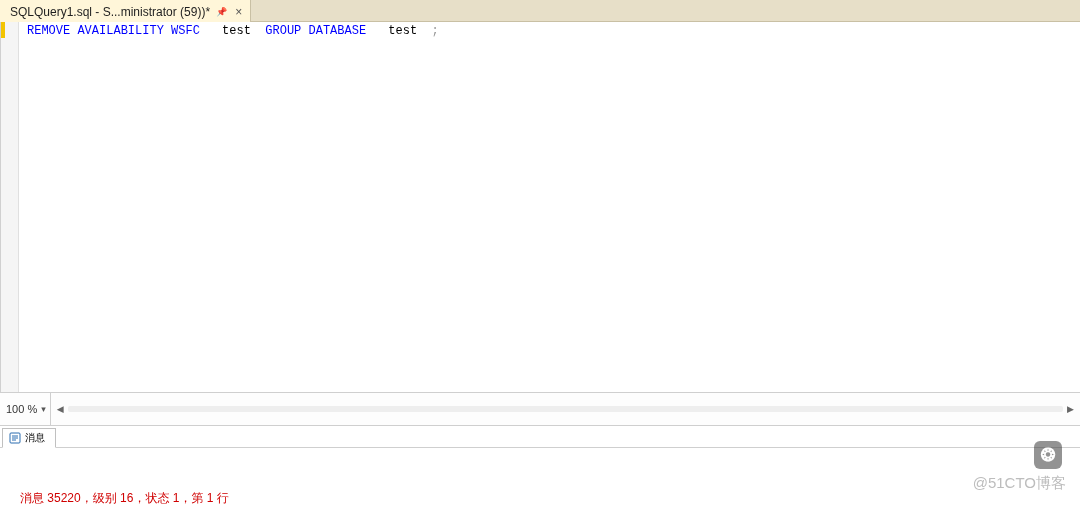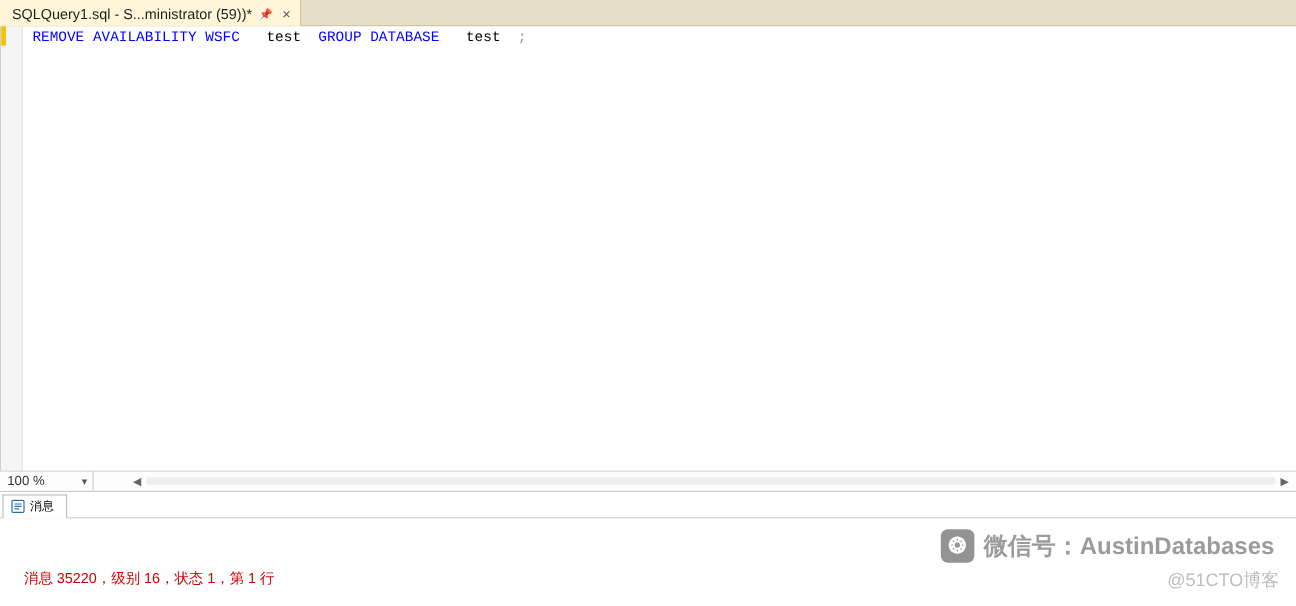--- a/index.html
+++ b/index.html
@@ -75,29 +75,28 @@
       font-family: Consolas, "Courier New", monospace;
       font-size: 12px;
       line-height: 15px;
       white-space: pre;
       overflow: auto;
     }
     .kw { color: #0000ff; }
     .ident { color: #000; margin-left: 15px; }
     .semi { color: #999; }
     .zoom-bar {
-      height: 18px;
+      height: 34px;
       border-top: 1px solid #cfcfcf;
       border-bottom: 1px solid #cfcfcf;
       display: flex;
       align-items: center;
       background: #fdfdfd;
       font-size: 11px;
       color: #333;
-      gap: 27px;
     }
     .zoom-val {
       padding: 0 4px 0 6px;
     }
     .zoom-dd {
       font-size: 9px;
       color: #555;
       padding-right: 4px;
       border-right: 1px solid #cfcfcf;
       height: 100%;
@@ -234,15 +233,14 @@
   </div>
 </div>
 
 <div class="msg-area">
   <div class="msg-line">消息 35220，级别 16，状态 1，第 1 行</div>
   <div class="msg-line">无法处理此操作。AlwaysOn 可用性组副本管理器正等待主机计算机启动并加入 Windows Server 故障转移群集(WSFC)。本地计算机可能不是群集节点，或者本地群集节点可能未处于联机状态。如果计算机是群集节点，请等待</div>
 </div>
 
 <div class="watermark">
   <span class="wm-ico">❂</span>
-  <span class="wm-txt">微信号：AustinDatabases</span>
 </div>
 <div class="credit">@51CTO博客</div>
 
 </body></html>

